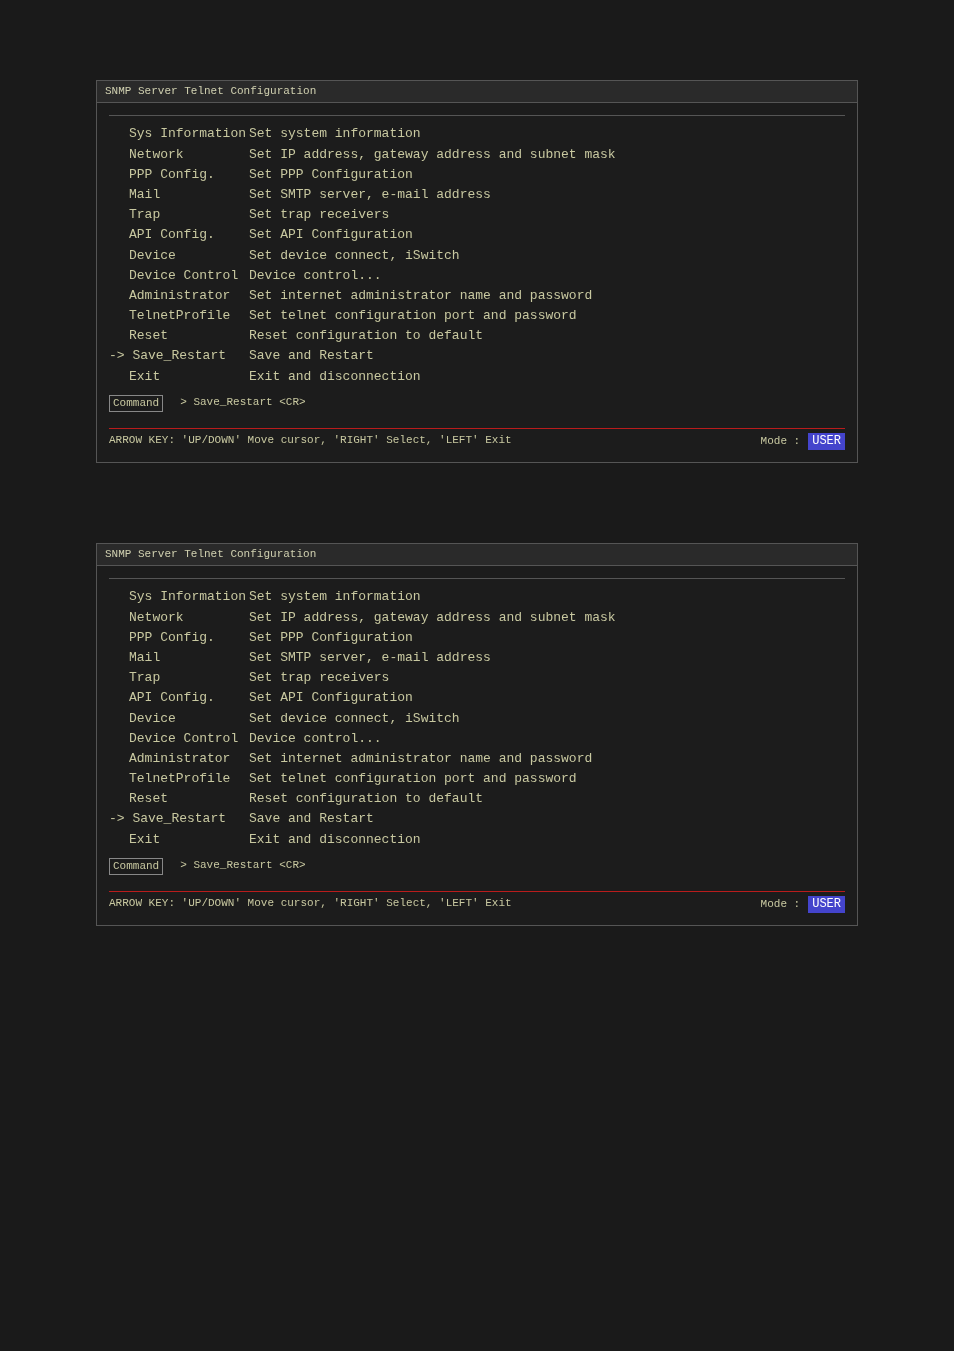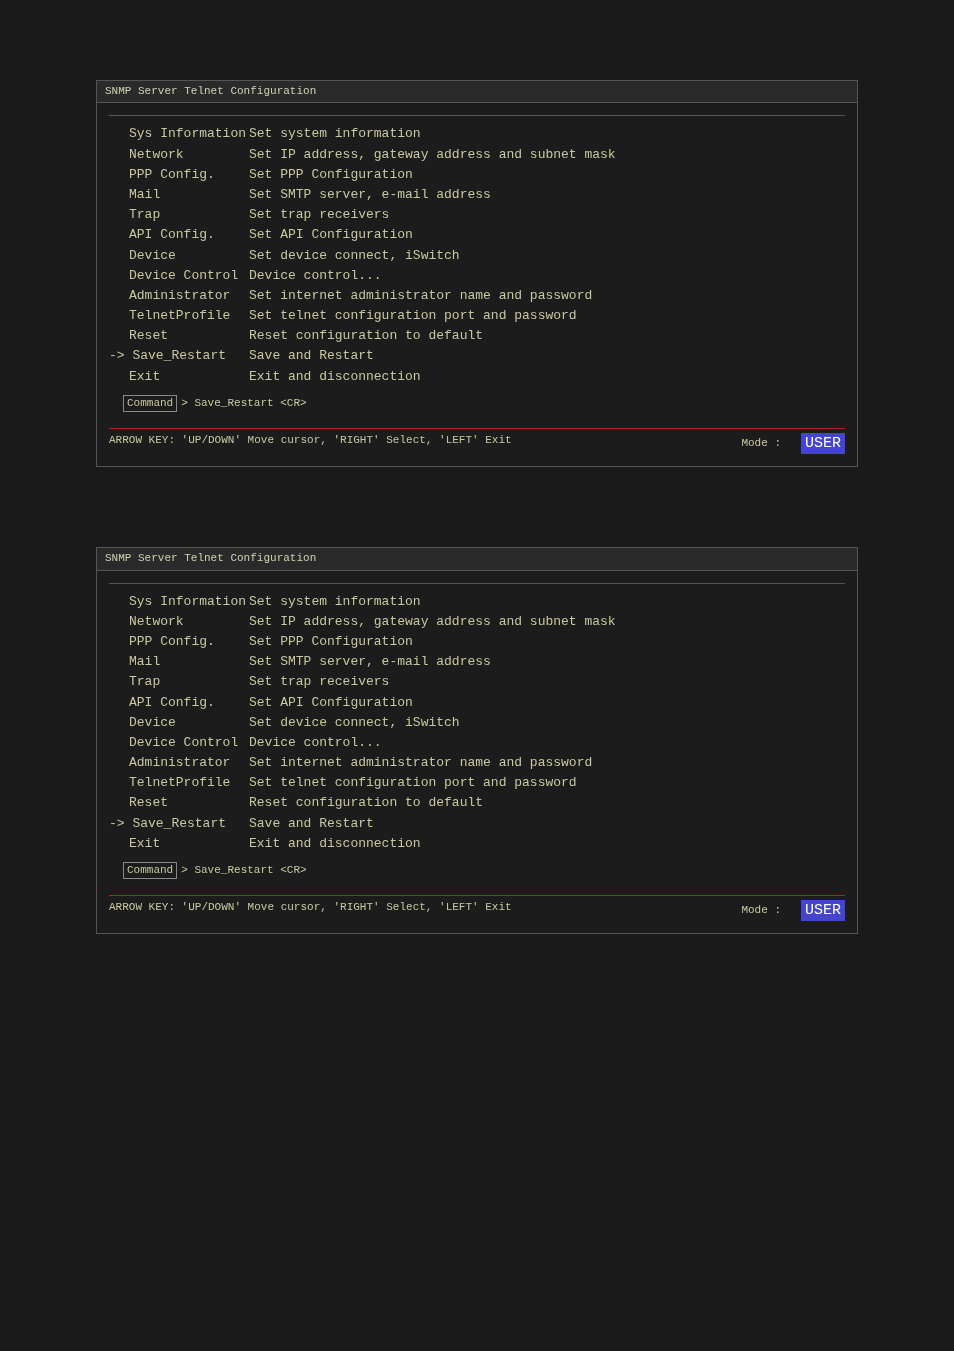--- a/index.html
+++ b/index.html
@@ -73,25 +73,23 @@
     .selected-row td.menu-item::before {
       content: '-> ';
       color: #c8c8a0;
       margin-left: -20px;
       margin-right: 0;
     }
 
     .command-line {
       margin-top: 8px;
       display: flex;
-      align-items: center;
-      gap: 4px;
-      font-size: 11px;
-      color: #c8c8a0;
-      margin-left: 14px;
+      gap: 17px;
+      font-size: 11px;
+      color: #c8c8a0;
     }
 
     .command-box {
       border: 1px solid #888;
       background: #1c1c1c;
       color: #c8c8a0;
       padding: 0 3px;
       font-size: 11px;
       font-family: 'Courier New', Courier, monospace;
     }
@@ -121,32 +119,32 @@
       font-size: 11px;
       color: #c8c8a0;
       display: flex;
       justify-content: space-between;
     }
 
     .user-badge {
       background-color: #4444cc;
       color: #ffffff;
       padding: 0 4px;
-      font-size: 15px;
+      font-size: 12px;
       font-family: 'Courier New', Courier, monospace;
     }
 
     .status-left {
       color: #c8c8a0;
     }
 
     .status-right {
       display: flex;
       align-items: center;
-      gap: 20px;
+      gap: 8px;
     }
   </style>
 </head>
 <body>
 
 <div class="terminal-window">
   <div class="terminal-title">SNMP Server Telnet Configuration</div>
   <div class="terminal-body">
     <hr class="divider">
     <table class="menu-table">

